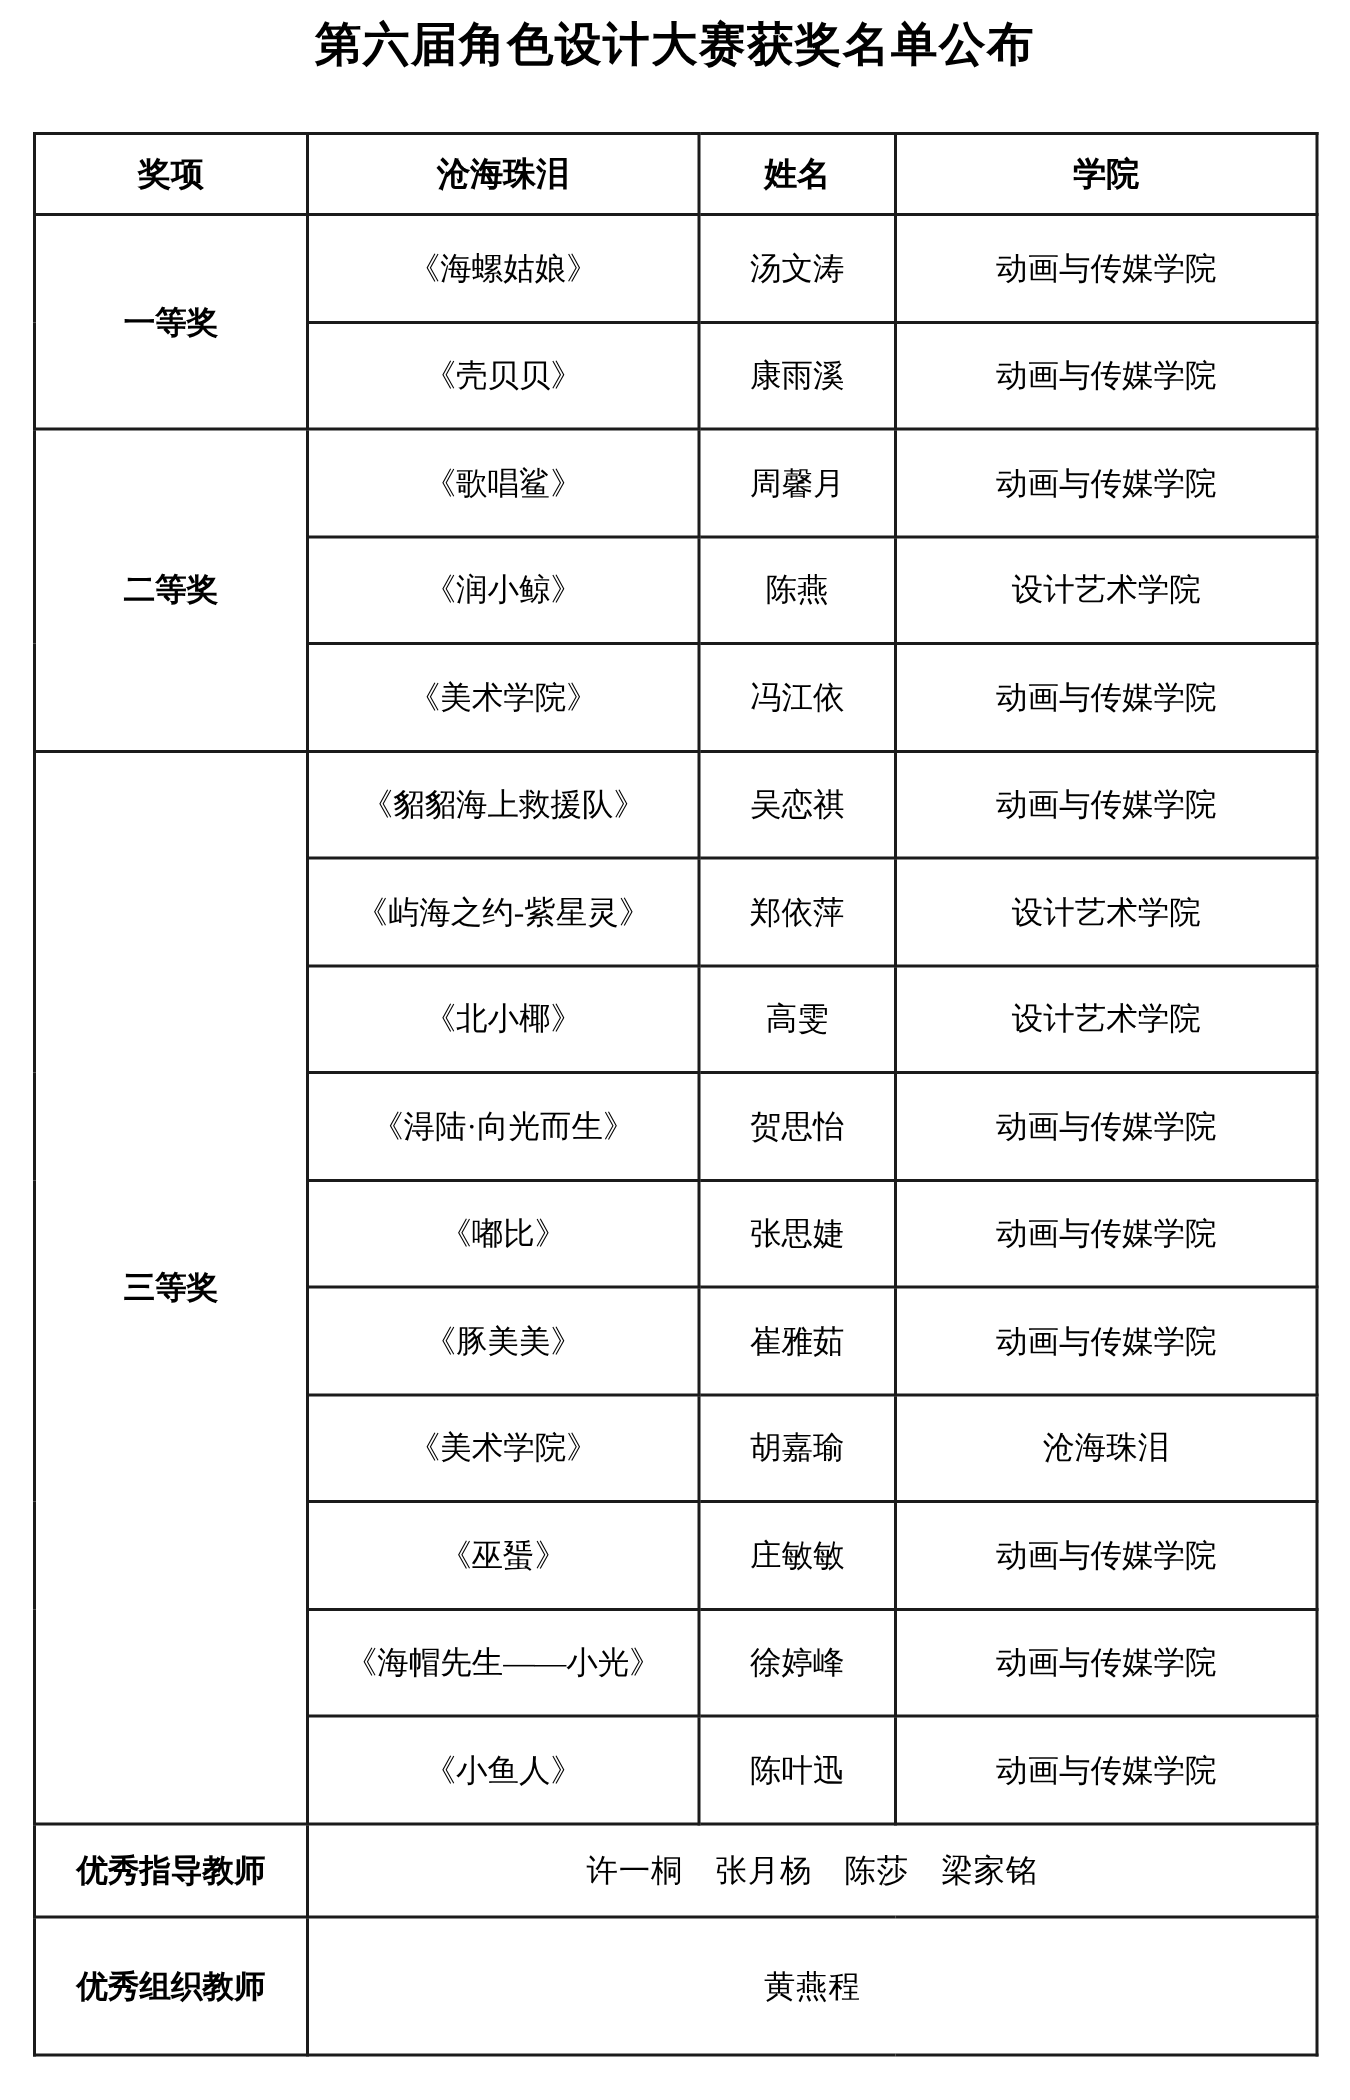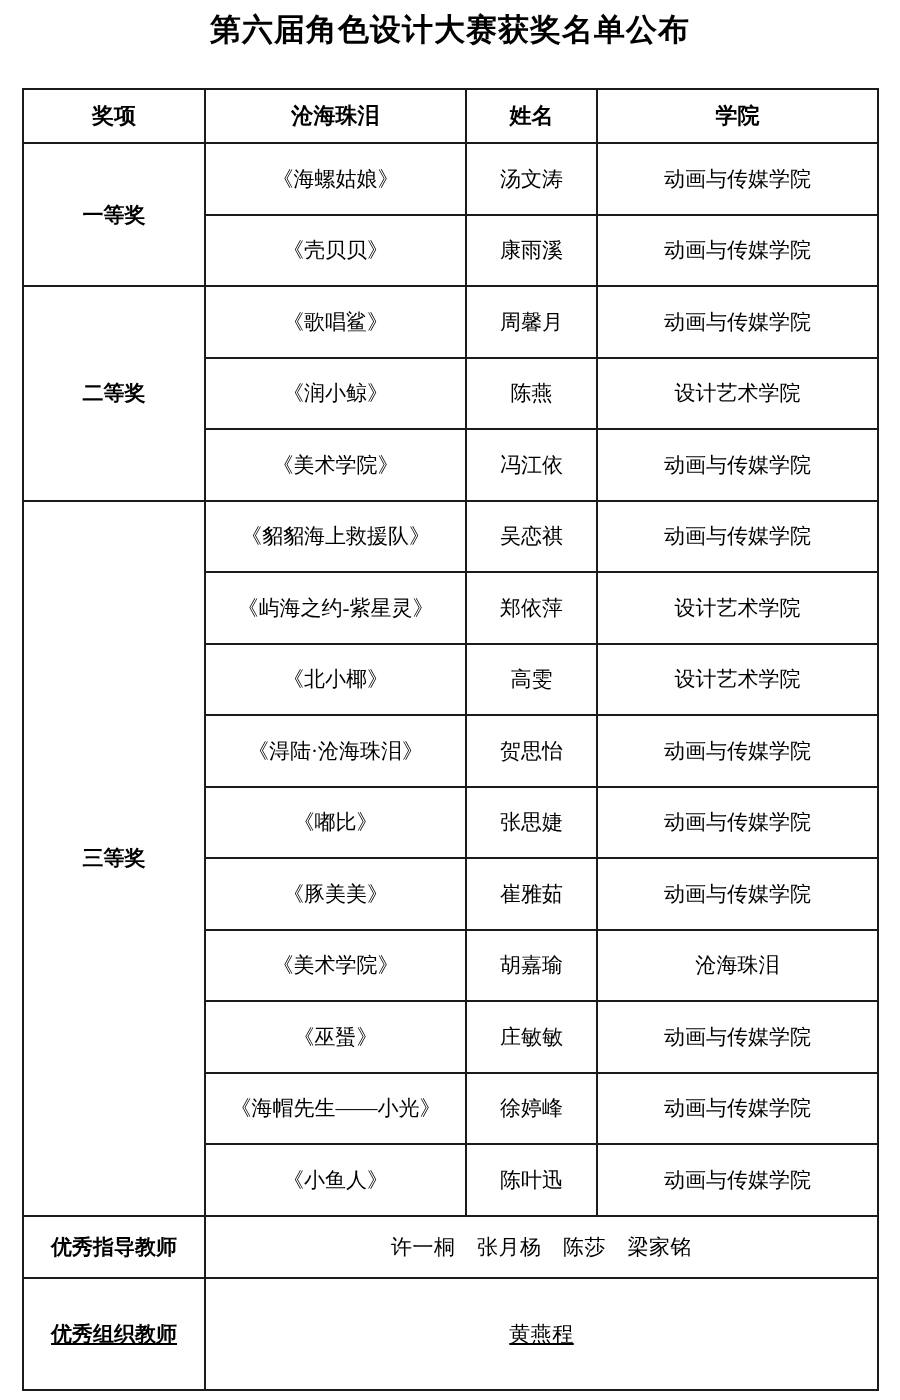--- a/index.html
+++ b/index.html
@@ -51,21 +51,21 @@
     font-size: 22px;
     font-weight: bold;
   }
   tr.data-row { height: 71.5px; }
   td.award-cell {
     font-weight: bold;
     font-size: 22px;
     border-radius: 26px;
   }
   tr.footer-row-1 { height: 62px; }
-  tr.footer-row-2 { height: 112px; text-decoration: underline; }
+  tr.footer-row-2 { height: 92px; }
   td.footer-label {
     font-weight: bold;
     font-size: 22px;
   }
   td.footer-value {
     font-size: 21px;
     letter-spacing: 0.5px;
   }
 </style>
 </head>
@@ -130,21 +130,21 @@
       <td>《屿海之约-紫星灵》</td>
       <td>郑依萍</td>
       <td>设计艺术学院</td>
     </tr>
     <tr class="data-row">
       <td>《北小椰》</td>
       <td>高雯</td>
       <td>设计艺术学院</td>
     </tr>
     <tr class="data-row">
-      <td>《淂陆·沧海珠泪》</td>
+      <td>《淂陆·向光而生》</td>
       <td>贺思怡</td>
       <td>动画与传媒学院</td>
     </tr>
     <tr class="data-row">
       <td>《嘟比》</td>
       <td>张思婕</td>
       <td>动画与传媒学院</td>
     </tr>
     <tr class="data-row">
       <td>《豚美美》</td>

